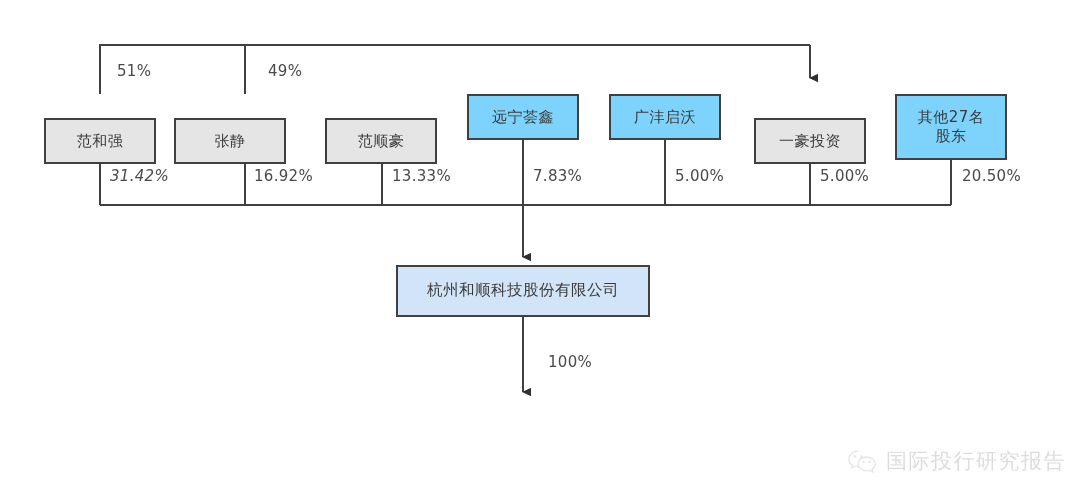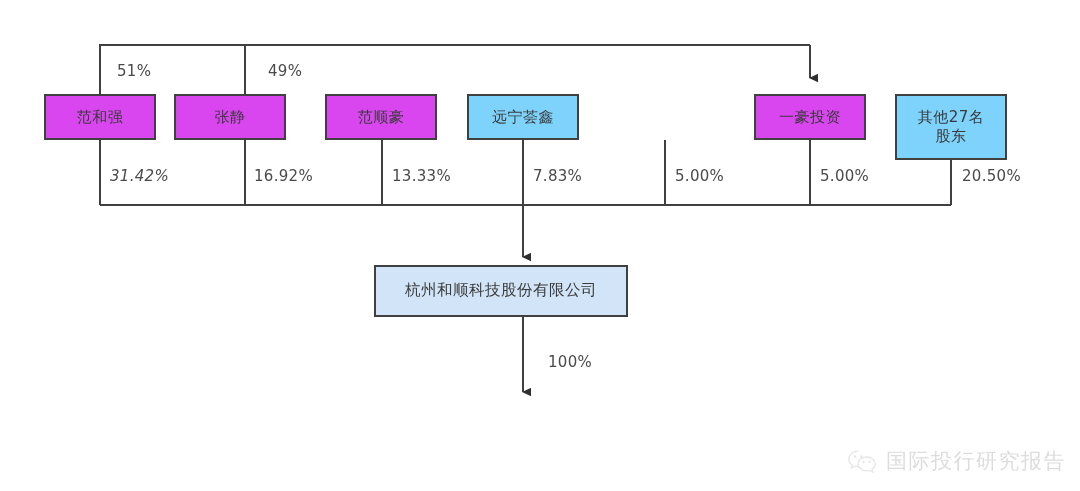--- a/index.html
+++ b/index.html
@@ -38,27 +38,27 @@
     color: #3a3a3a;
     line-height: 1.25;
     letter-spacing: 0.5px;
     white-space: pre-line;
   }
   .node.shareholder {
     width: 112px;
     height: 46px;
     top: 94px;
   }
-  .node.fill-orange { background: #d946ef; }
+  .node.fill-orange { background: #e5e5e5; margin-top: 24px; }
   .node.fill-green  { background: #7dd3fc; }
   .node.fill-blue   { background: #d2e4f7; }
   .node.company {
     width: 254px;
     height: 52px;
-    left: 374px;
+    left: 396px;
     font-size: 15.5px;
   }
   #node-company-main { top: 265px; }
   #node-company-sub  { top: 400px; }
 
   .edge-label {
     position: absolute;
     font-size: 15px;
     color: #4a4a4a;
     letter-spacing: 0.3px;
@@ -120,20 +120,23 @@
   </div>
   <div class="node shareholder fill-orange" style="left:174px;">
     <span>张静</span>
   </div>
   <div class="node shareholder fill-orange" style="left:325px;">
     <span>范顺豪</span>
   </div>
   <div class="node shareholder fill-green" style="left:467px;">
     <span>远宁荟鑫</span>
   </div>
+  <div class="node shareholder fill-green" style="left:609px;">
+    <span>广沣启沃</span>
+  </div>
   <div class="node shareholder fill-orange" style="left:754px;">
     <span>一豪投资</span>
   </div>
   <div class="node shareholder fill-green" style="left:895px;top:94px;height:66px;">
     <span>其他27名
 股东</span>
   </div>
 
   <div class="node company fill-blue" id="node-company-main">
     <span>杭州和顺科技股份有限公司</span>

